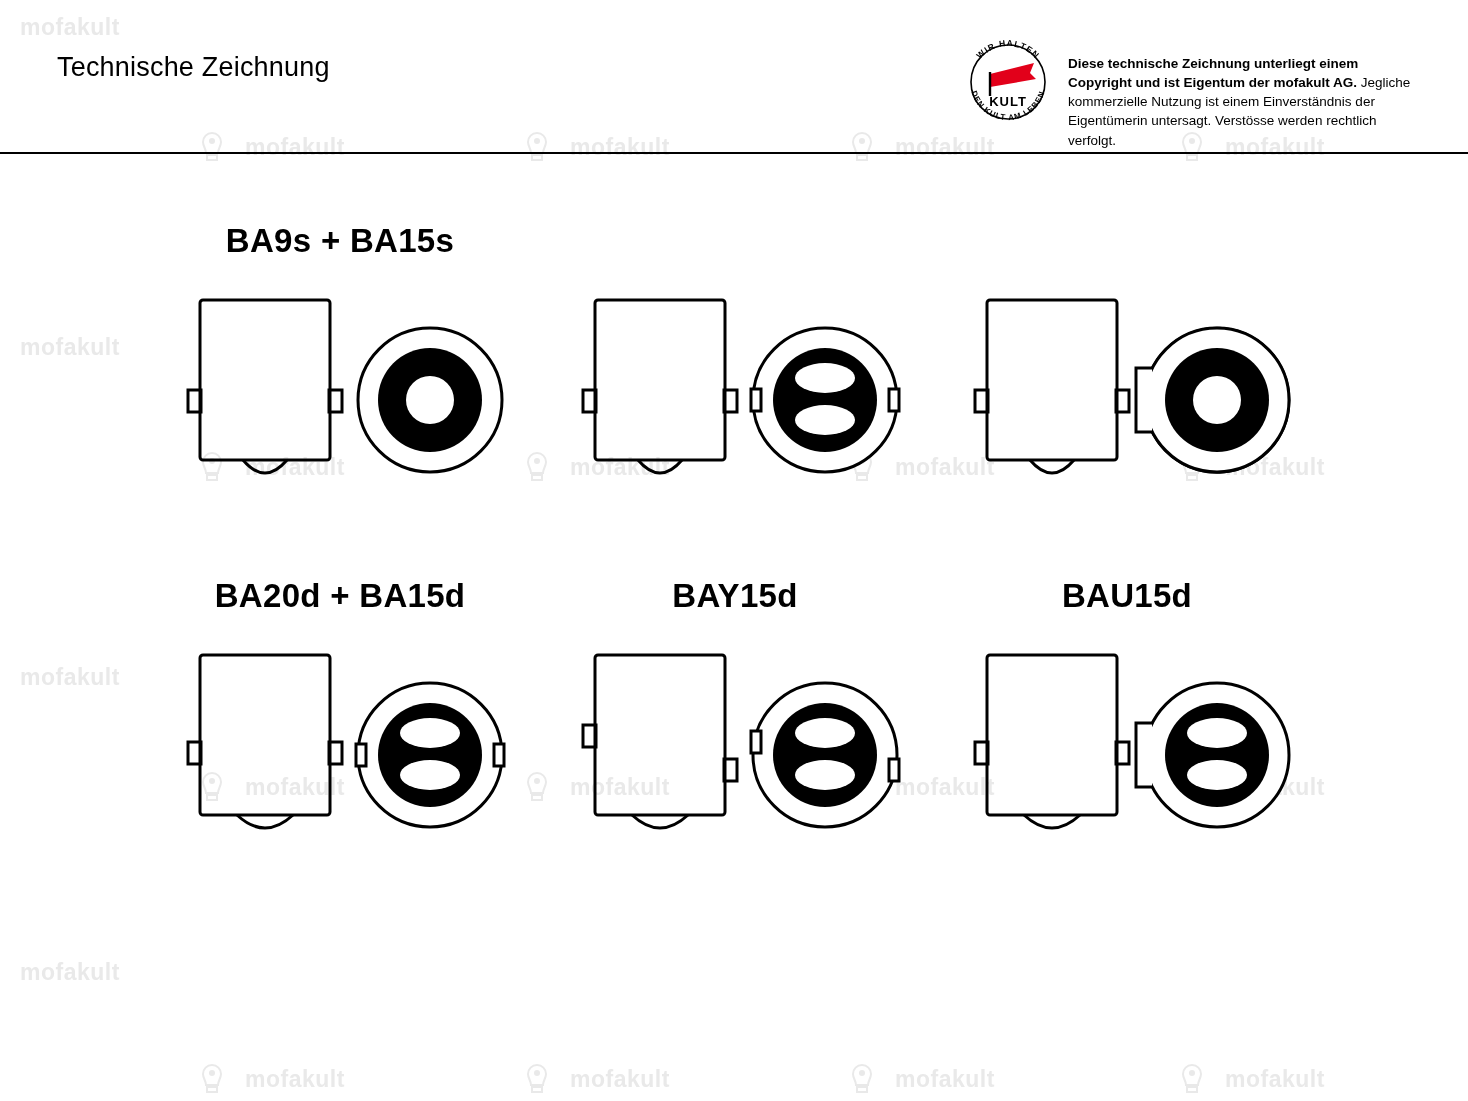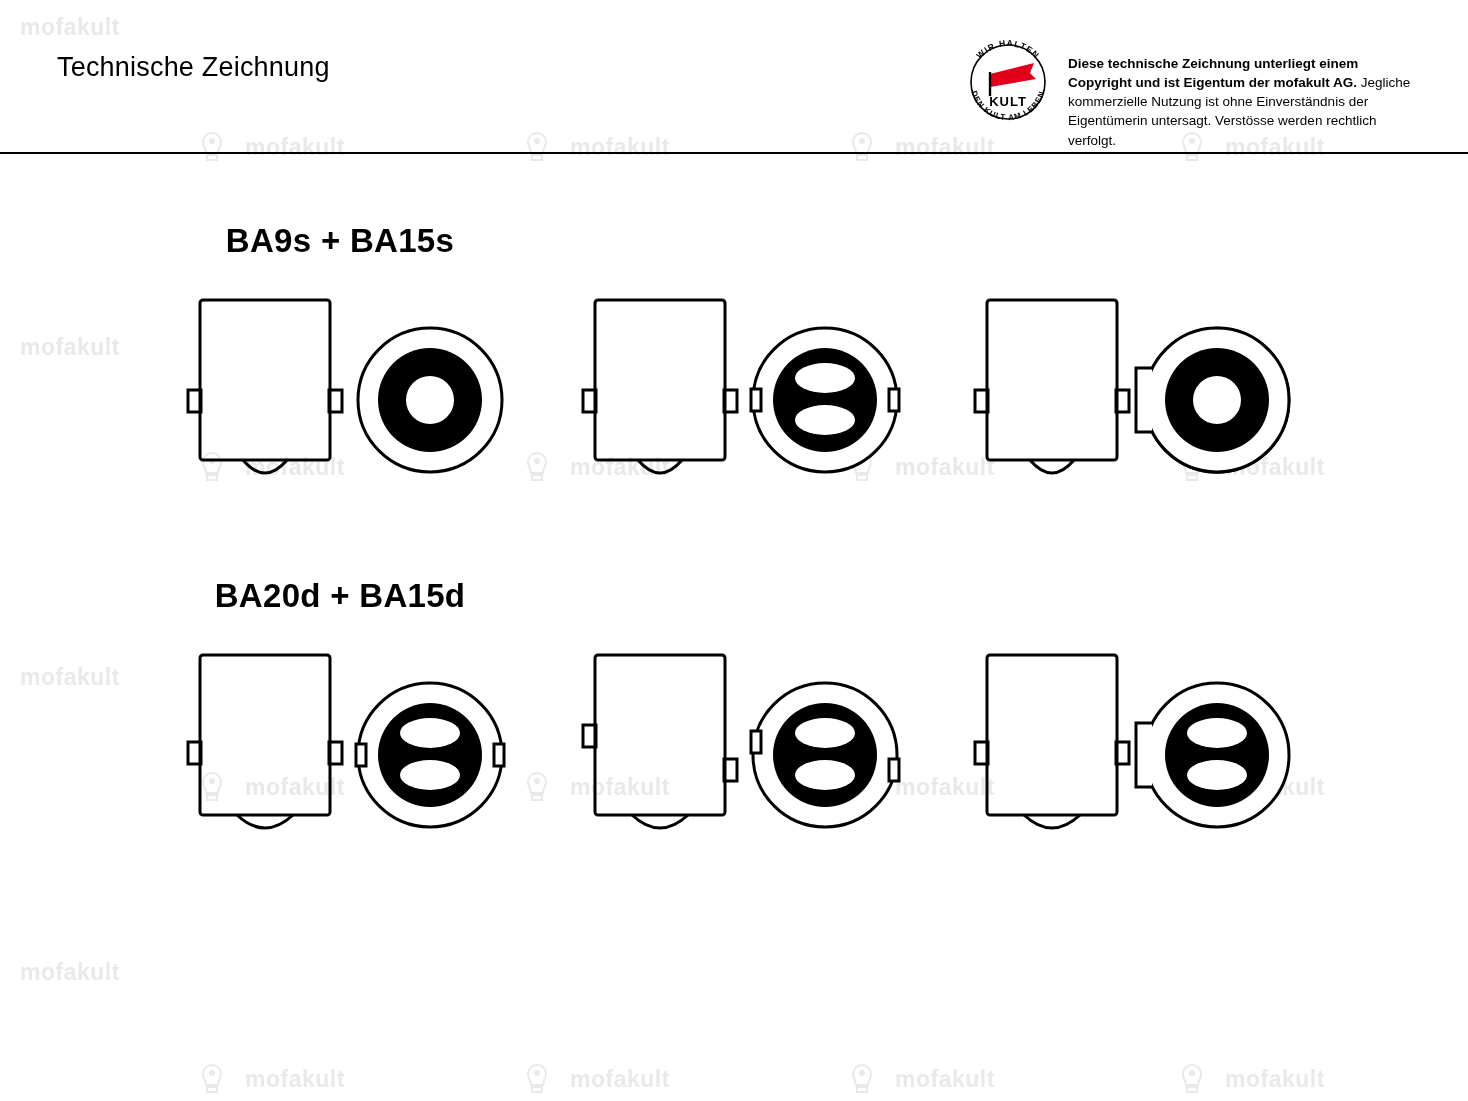--- a/index.html
+++ b/index.html
@@ -342,21 +342,21 @@
       <text font-family="'Liberation Sans', sans-serif" font-size="8" font-weight="700" fill="#000" letter-spacing="0.9">
         <textPath href="#arcBottom" startOffset="50%" text-anchor="middle">DEN KULT AM LEBEN</textPath>
       </text>
       <path d="M30 40 L74 29 L70 39 L76 45 L30 53 Z" fill="#e2001a"></path>
       <path d="M30 38 L30 62" stroke="#000" stroke-width="2.4" fill="none"></path>
       <text x="48" y="72" text-anchor="middle" font-family="'Liberation Sans', sans-serif" font-size="13" font-weight="700" fill="#000" letter-spacing="1">KULT</text>
     </svg>
   </div>
 
   <div class="copyright-block">
-    <span class="bold">Diese technische Zeichnung unterliegt einem Copyright und ist Eigentum der mofakult AG.</span><span> Jegliche kommerzielle Nutzung ist ohne Einverständnis der Eigentümerin untersagt. Verstösse werden rechtlich verfolgt.</span>
+    <span class="bold">Diese technische Zeichnung unterliegt einem Copyright und ist Eigentum der mofakult AG.</span><span> Jegliche kommerzielle Nutzung ist einem Einverständnis der Eigentümerin untersagt. Verstösse werden rechtlich verfolgt.</span>
   </div>
 
   <div class="divider"></div>
 </div>
 
 <div class="grid">
 
   <div class="cell" style="left:125px; top:0px;">
     <div class="label">BA9s + BA15s</div>
     <div class="art">
@@ -431,39 +431,41 @@
         <circle cx="305" cy="118" r="52" fill="#000"></circle>
         <ellipse cx="305" cy="96" rx="30" ry="15" fill="#fff"></ellipse>
         <ellipse cx="305" cy="138" rx="30" ry="15" fill="#fff"></ellipse>
         <rect x="231" y="107" width="10" height="22" fill="#fff" stroke="#000" stroke-width="3"></rect>
         <rect x="369" y="107" width="10" height="22" fill="#fff" stroke="#000" stroke-width="3"></rect>
       </svg>
     </div>
   </div>
 
   <div class="cell" style="left:520px; top:355px;">
+    <div class="label">BAY15d</div>
     <div class="art">
       <svg viewBox="0 0 430 200" width="430" height="200">
         <g fill="none" stroke="#000" stroke-width="3">
           <rect x="75" y="18" width="130" height="160" rx="3"></rect>
           <rect x="63" y="88" width="13" height="22"></rect>
           <rect x="204" y="122" width="13" height="22"></rect>
           <path d="M112 178 q28 26 56 0"></path>
         </g>
         <circle cx="305" cy="118" r="72" fill="#fff" stroke="#000" stroke-width="3"></circle>
         <circle cx="305" cy="118" r="52" fill="#000"></circle>
         <ellipse cx="305" cy="96" rx="30" ry="15" fill="#fff"></ellipse>
         <ellipse cx="305" cy="138" rx="30" ry="15" fill="#fff"></ellipse>
         <rect x="231" y="94" width="10" height="22" fill="#fff" stroke="#000" stroke-width="3"></rect>
         <rect x="369" y="122" width="10" height="22" fill="#fff" stroke="#000" stroke-width="3"></rect>
       </svg>
     </div>
   </div>
 
   <div class="cell" style="left:912px; top:355px;">
+    <div class="label">BAU15d</div>
     <div class="art">
       <svg viewBox="0 0 430 200" width="430" height="200">
         <g fill="none" stroke="#000" stroke-width="3">
           <rect x="75" y="18" width="130" height="160" rx="3"></rect>
           <rect x="63" y="105" width="13" height="22"></rect>
           <rect x="204" y="105" width="13" height="22"></rect>
           <path d="M112 178 q28 26 56 0"></path>
         </g>
         <circle cx="305" cy="118" r="72" fill="#fff" stroke="#000" stroke-width="3"></circle>
         <path d="M240 86 L224 86 L224 150 L240 150" fill="#fff" stroke="#000" stroke-width="3"></path>

